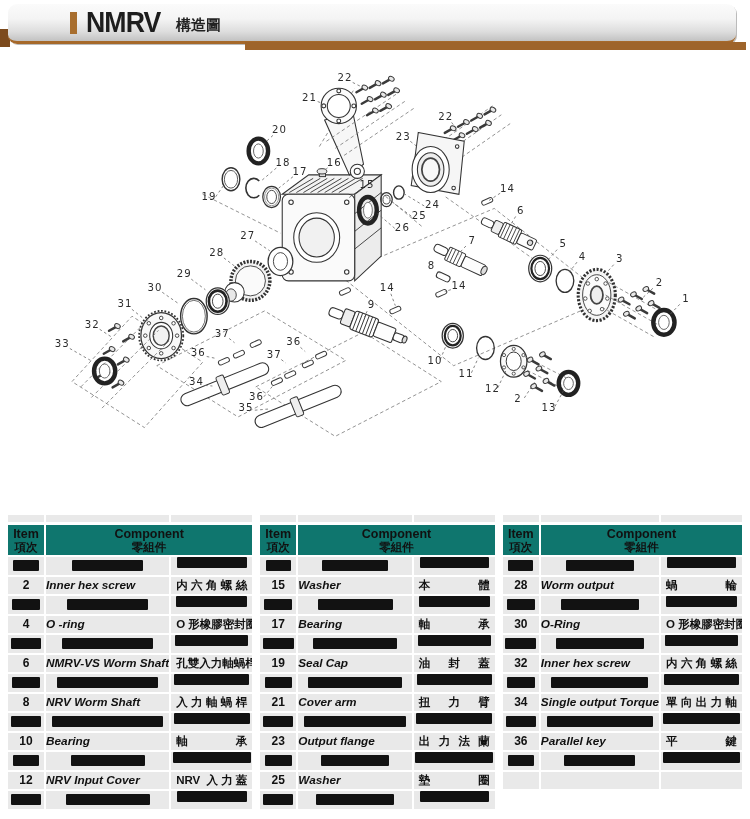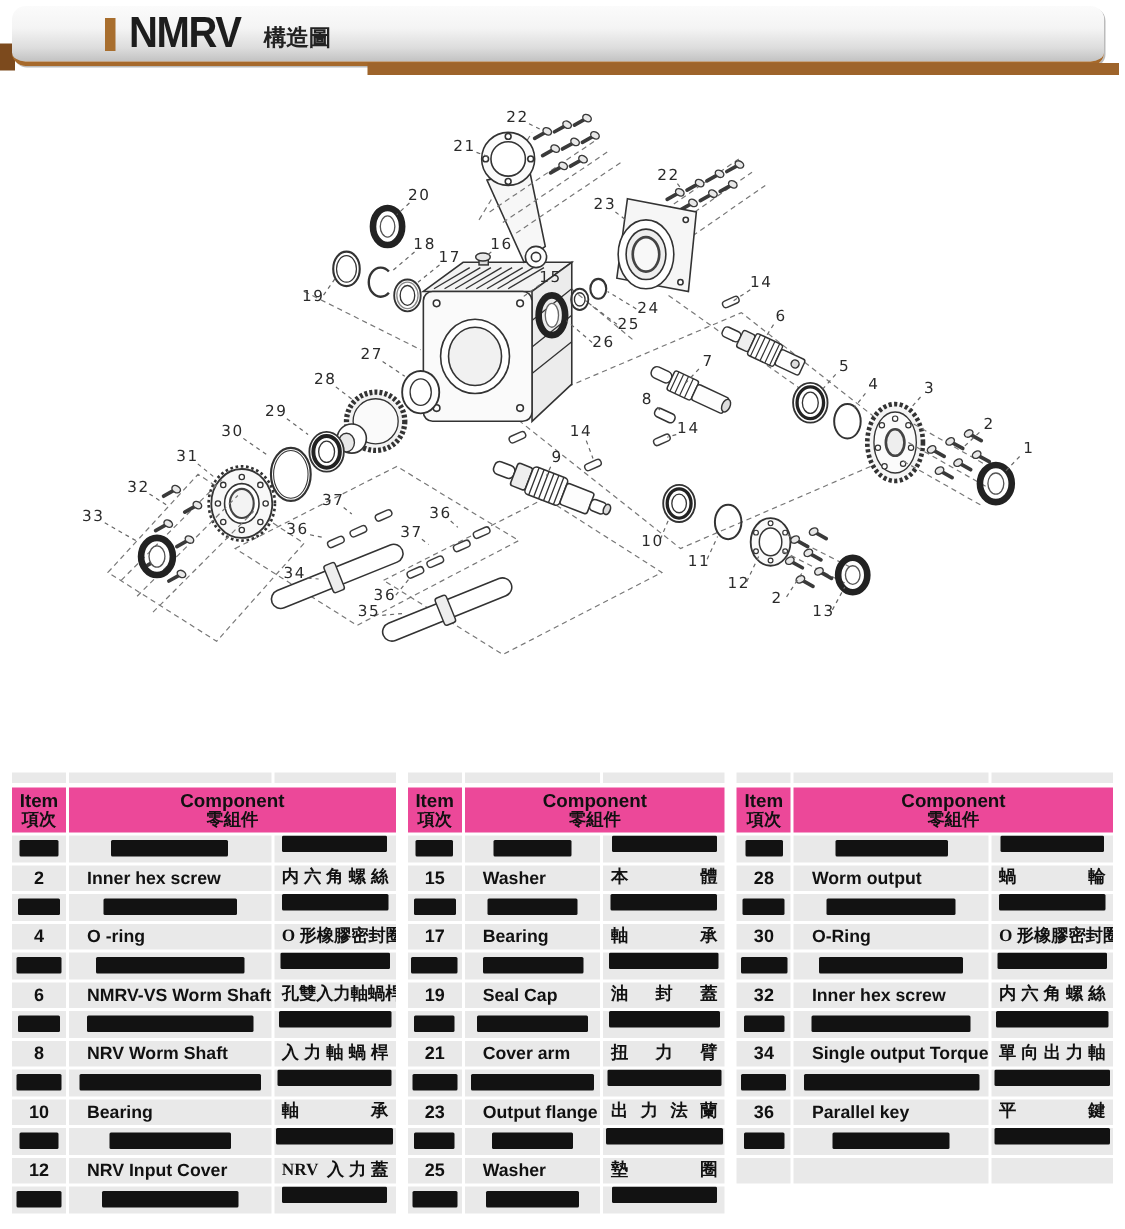--- a/index.html
+++ b/index.html
@@ -25,29 +25,29 @@
   svg .dq{stroke:#777;stroke-width:.9;stroke-dasharray:4 3;fill:none;}
   svg .ln{stroke:#333;stroke-width:1.2;fill:#fff;}
 
   
   .tbl{position:absolute;left:8px;top:515px;width:734px;display:flex;gap:8px;}
   .grp{flex:1;display:flex;flex-direction:column;}
   .trow{display:flex;gap:2px;margin-top:2px;height:17.5px;}
   .trow.strip{margin-top:0;height:7px;}
   .hrow{display:flex;gap:2px;margin-top:3px;height:30px;}
   .cell{background:#e9e9e9;overflow:hidden;display:flex;align-items:center;}
-  .hc{background:#ec4899;display:flex;flex-direction:column;justify-content:center;text-align:center;}
+  .hc{background:#0f766e;display:flex;flex-direction:column;justify-content:center;text-align:center;}
   .hc .l1{font-size:12.5px;font-weight:bold;color:#111;line-height:14px;}
   .hc .l2{font-size:11.5px;font-weight:bold;color:#111;line-height:13px;}
   .c-item{width:36px;flex:none;justify-content:center;}
   .c-en{flex:1;}
-  .c-zh{width:81px;flex:none;display:block;font-family:Liberation Serif, serif;}
+  .c-zh{width:81px;flex:none;display:block;}
   .c-comp{flex:1;}
   .txt-item{font-size:12px;font-weight:bold;color:#111;}
-  .txt-en{font-size:11.8px;font-weight:bold;color:#111;padding-left:12px;white-space:nowrap;}
+  .txt-en{font-size:11.8px;font-weight:bold;color:#111;padding-left:0;white-space:nowrap;font-style:italic;}
   .txt-zh{font-size:11.5px;font-weight:bold;color:#111;line-height:17.5px;padding:0 5px;
           text-align:justify;text-align-last:justify;white-space:nowrap;}
   .bar{height:11px;background:#121212;border-radius:1px;margin:0 auto;}
   .cell.hidden{visibility:hidden;}
 </style>
 </head>
 <body>
 
 <div class="hdr-chip"></div>
 <div class="hdr-band">

